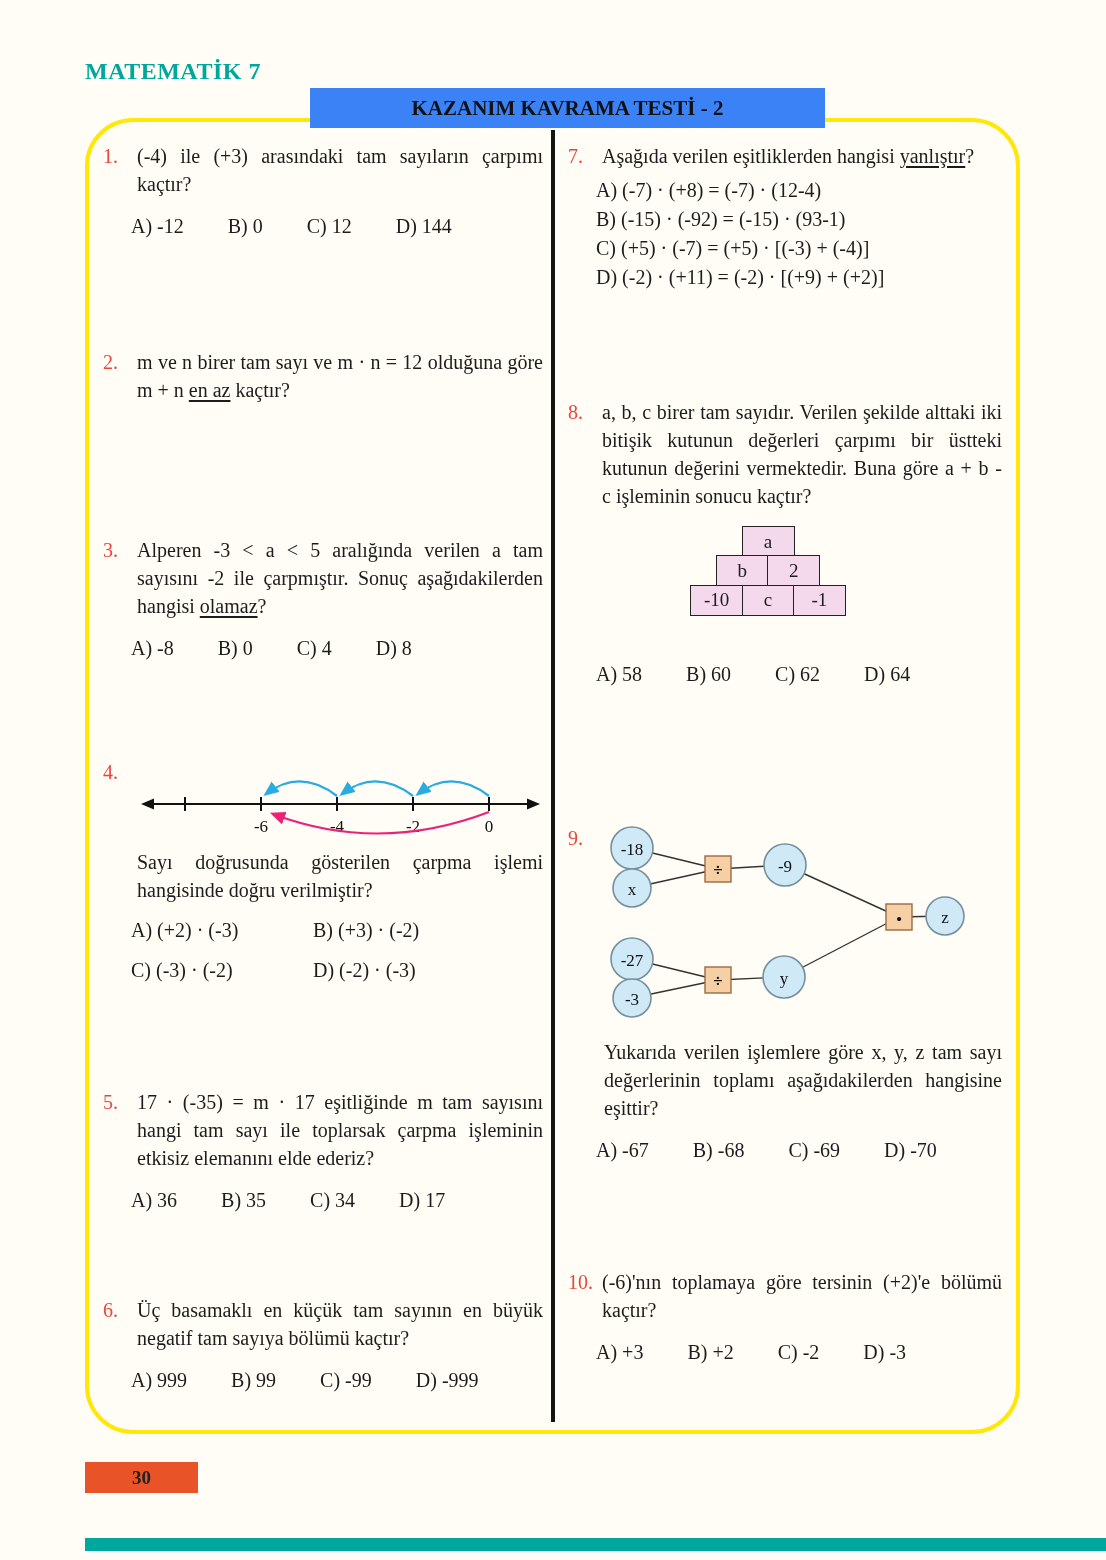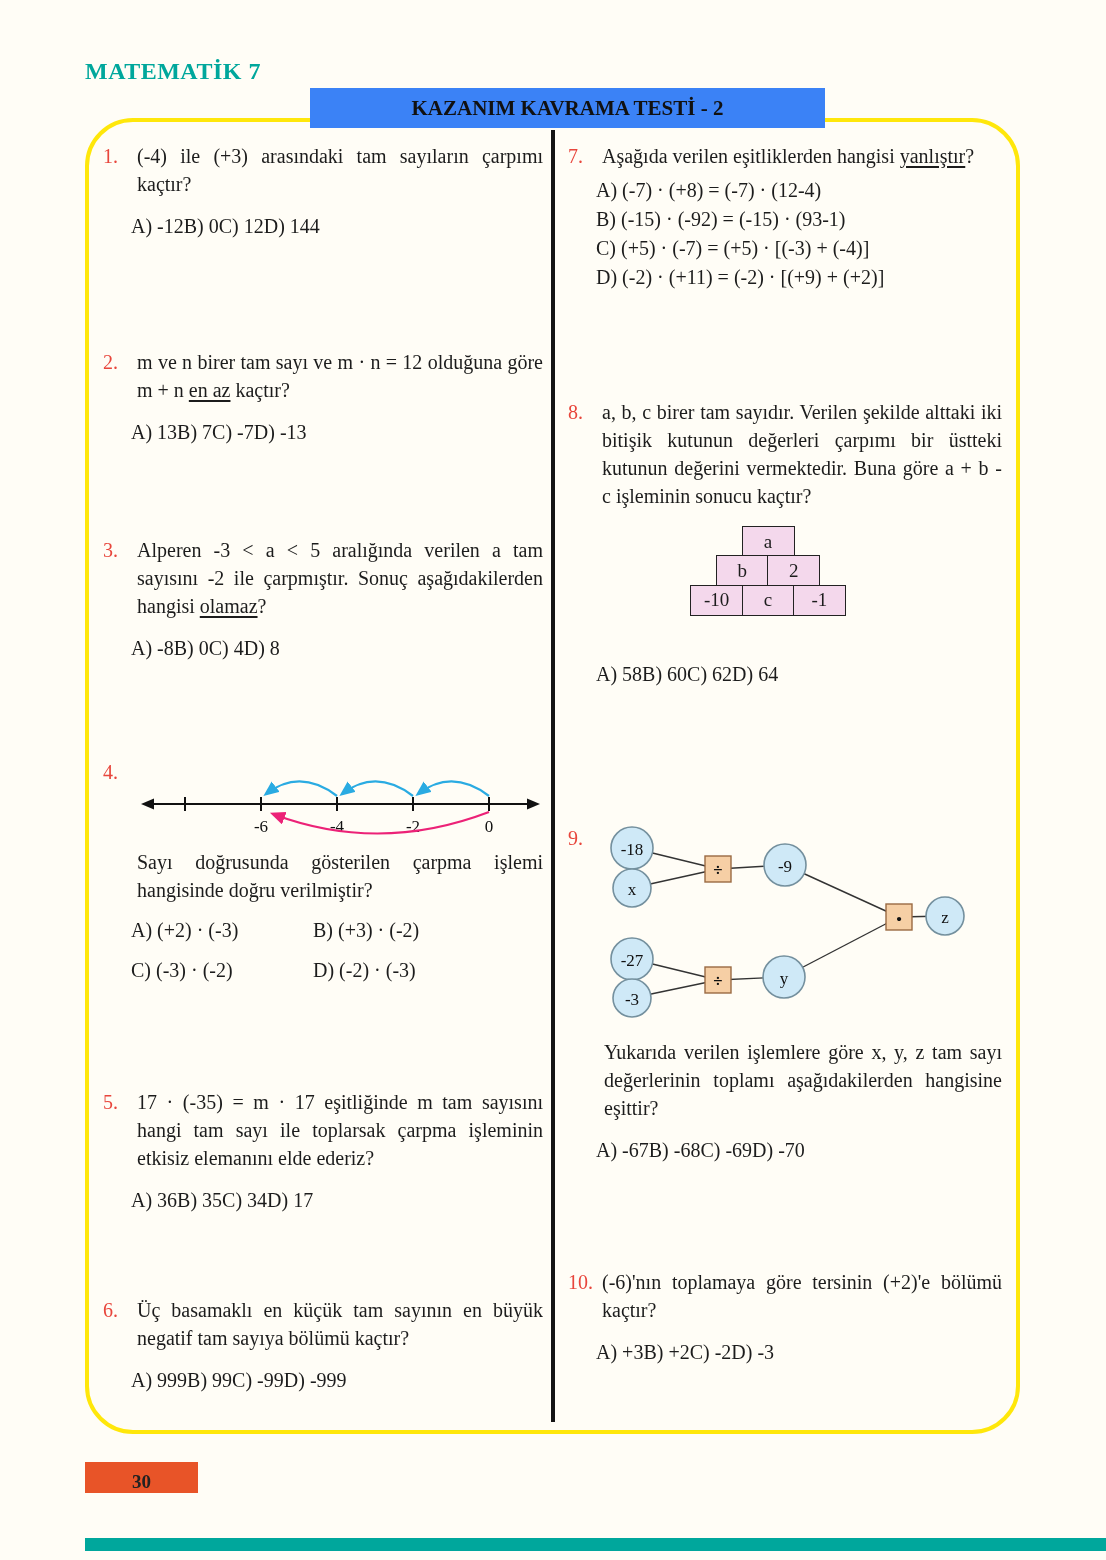--- a/index.html
+++ b/index.html
@@ -34,21 +34,21 @@
     left:551px; top:130px; width:4px; height:1292px;
     background:#141414; z-index:2;
   }
 
   .question { position:absolute; font-size:20px; line-height:28px; z-index:2; }
   .q-row { display:flex; align-items:flex-start; }
   .q-num { width:34px; flex-shrink:0; color:#e8463c; }
   .q-text { flex:1; text-align:justify; }
   .u { text-decoration:underline; text-underline-offset:3px; }
 
-  .options { display:flex; margin-top:14px; margin-left:28px; }
+  .options { display:flex; gap:44px; margin-top:14px; margin-left:28px; }
   .options-stack { margin-top:6px; margin-left:28px; line-height:29px; }
   .options-stack .opt { display:block; }
   .options-grid {
     display:grid; grid-template-columns:182px 182px; row-gap:12px;
     margin-top:12px; margin-left:28px;
   }
 
   .para-after-figure { margin-left:34px; margin-top:6px; text-align:justify; }
   .q9-text { margin-left:36px; margin-top:12px; text-align:justify; }
 
@@ -60,21 +60,21 @@
     border:1.6px solid #222; background:#f4d8ec;
     display:flex; align-items:center; justify-content:center;
     font-size:19px;
   }
   .pbox + .pbox { margin-left:-1.6px; }
   .q8-options { margin-top:44px; }
 
   .page-num-box {
     left:85px; top:1462px; width:113px; height:31px;
     background:#e85428;
-    display:flex; align-items:flex-end; justify-content:center;
+    display:flex; align-items:center; justify-content:center;
     font-size:19px; font-weight:bold; color:#222;
   }
   .bottom-bar {
     left:85px; top:1538px; width:1021px; height:13px;
     background:#00a79c;
   }
 
   svg text { font-family:"Liberation Serif", serif; fill:#111; }
   .tick-label { font-size:17px; }
   .cnode { fill:#cfe9f7; stroke:#74909e; stroke-width:1.6; }
@@ -101,26 +101,20 @@
     <span class="opt">B) 0</span>
     <span class="opt">C) 12</span>
     <span class="opt">D) 144</span>
   </div>
 </section>
 
 <section class="question" style="left:103px; top:348px; width:440px;">
   <div class="q-row">
     <span class="q-num">2.</span>
     <p class="q-text"><span>m ve n birer tam sayı ve m · n = 12 olduğuna göre m + n </span><span class="u">en az</span><span> kaçtır?</span></p>
-  </div>
-  <div class="options">
-    <span class="opt">A) 13</span>
-    <span class="opt">B) 7</span>
-    <span class="opt">C) -7</span>
-    <span class="opt">D) -13</span>
   </div>
 </section>
 
 <section class="question" style="left:103px; top:536px; width:440px;">
   <div class="q-row">
     <span class="q-num">3.</span>
     <p class="q-text"><span>Alperen -3 &lt; a &lt; 5 aralığında verilen a tam sayısını -2 ile çarpmıştır. Sonuç aşağıdakilerden hangisi </span><span class="u">olamaz</span><span>?</span></p>
   </div>
   <div class="options">
     <span class="opt">A) -8</span>

